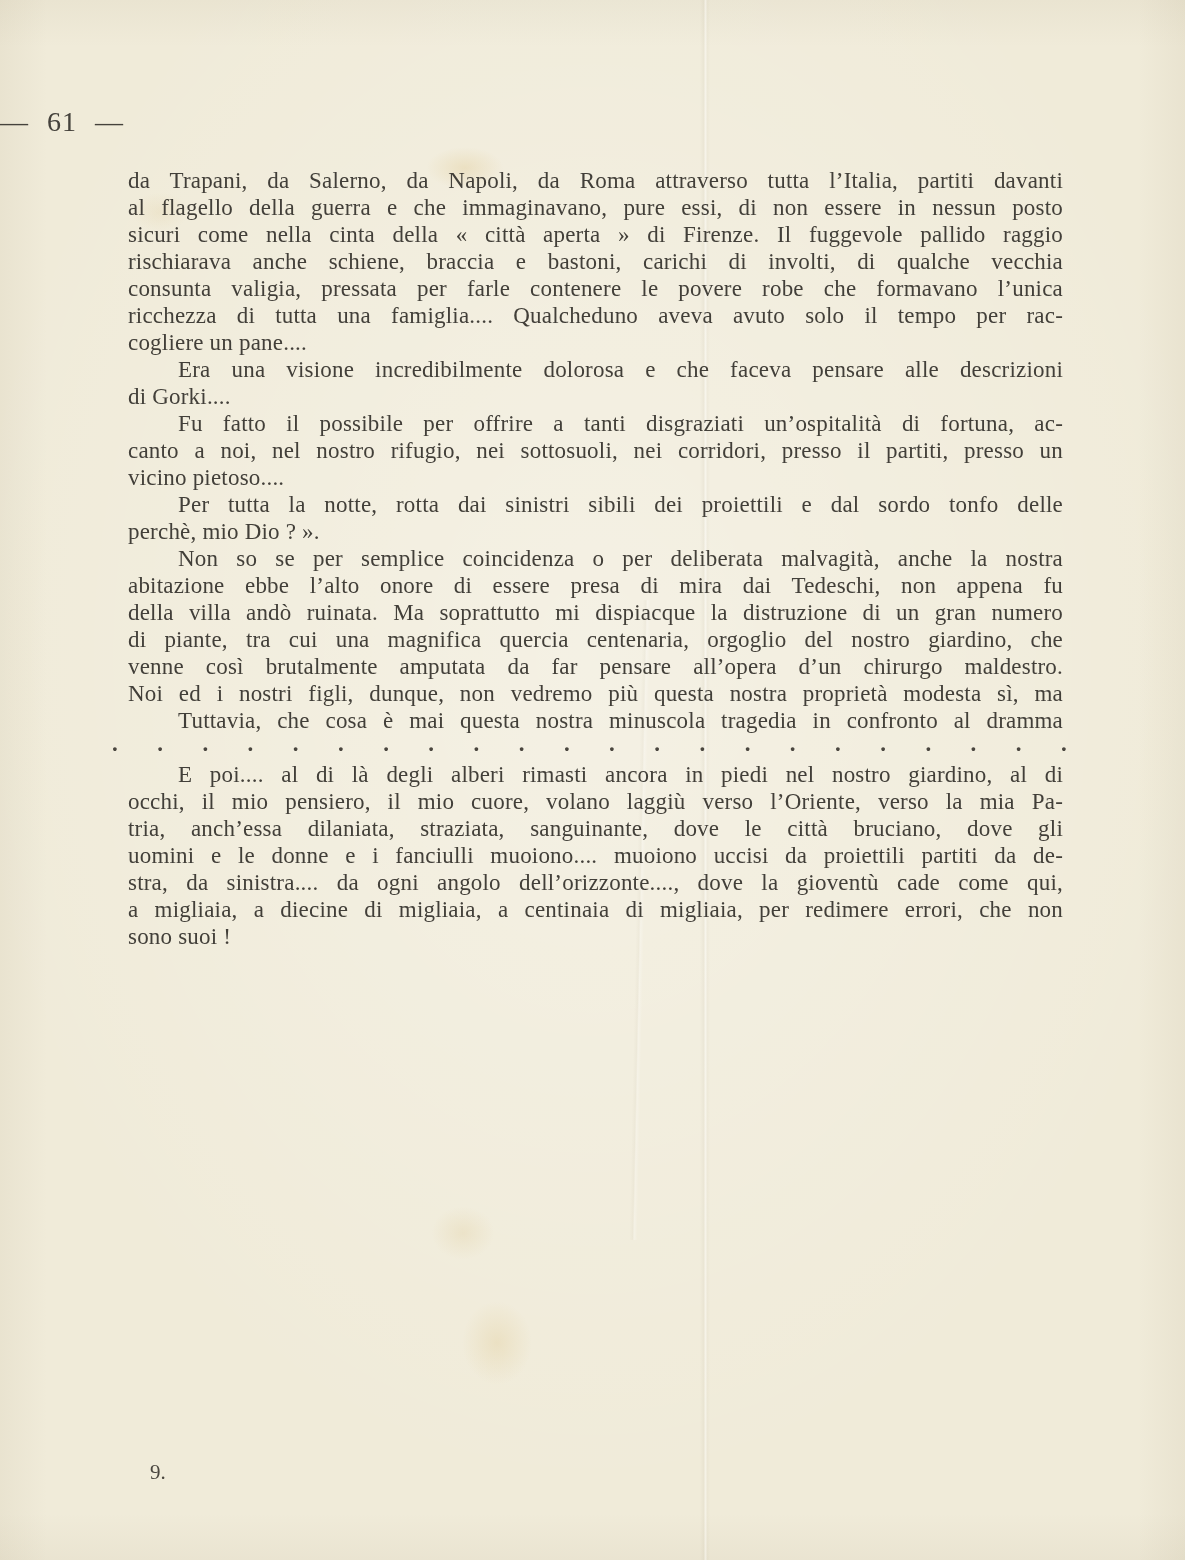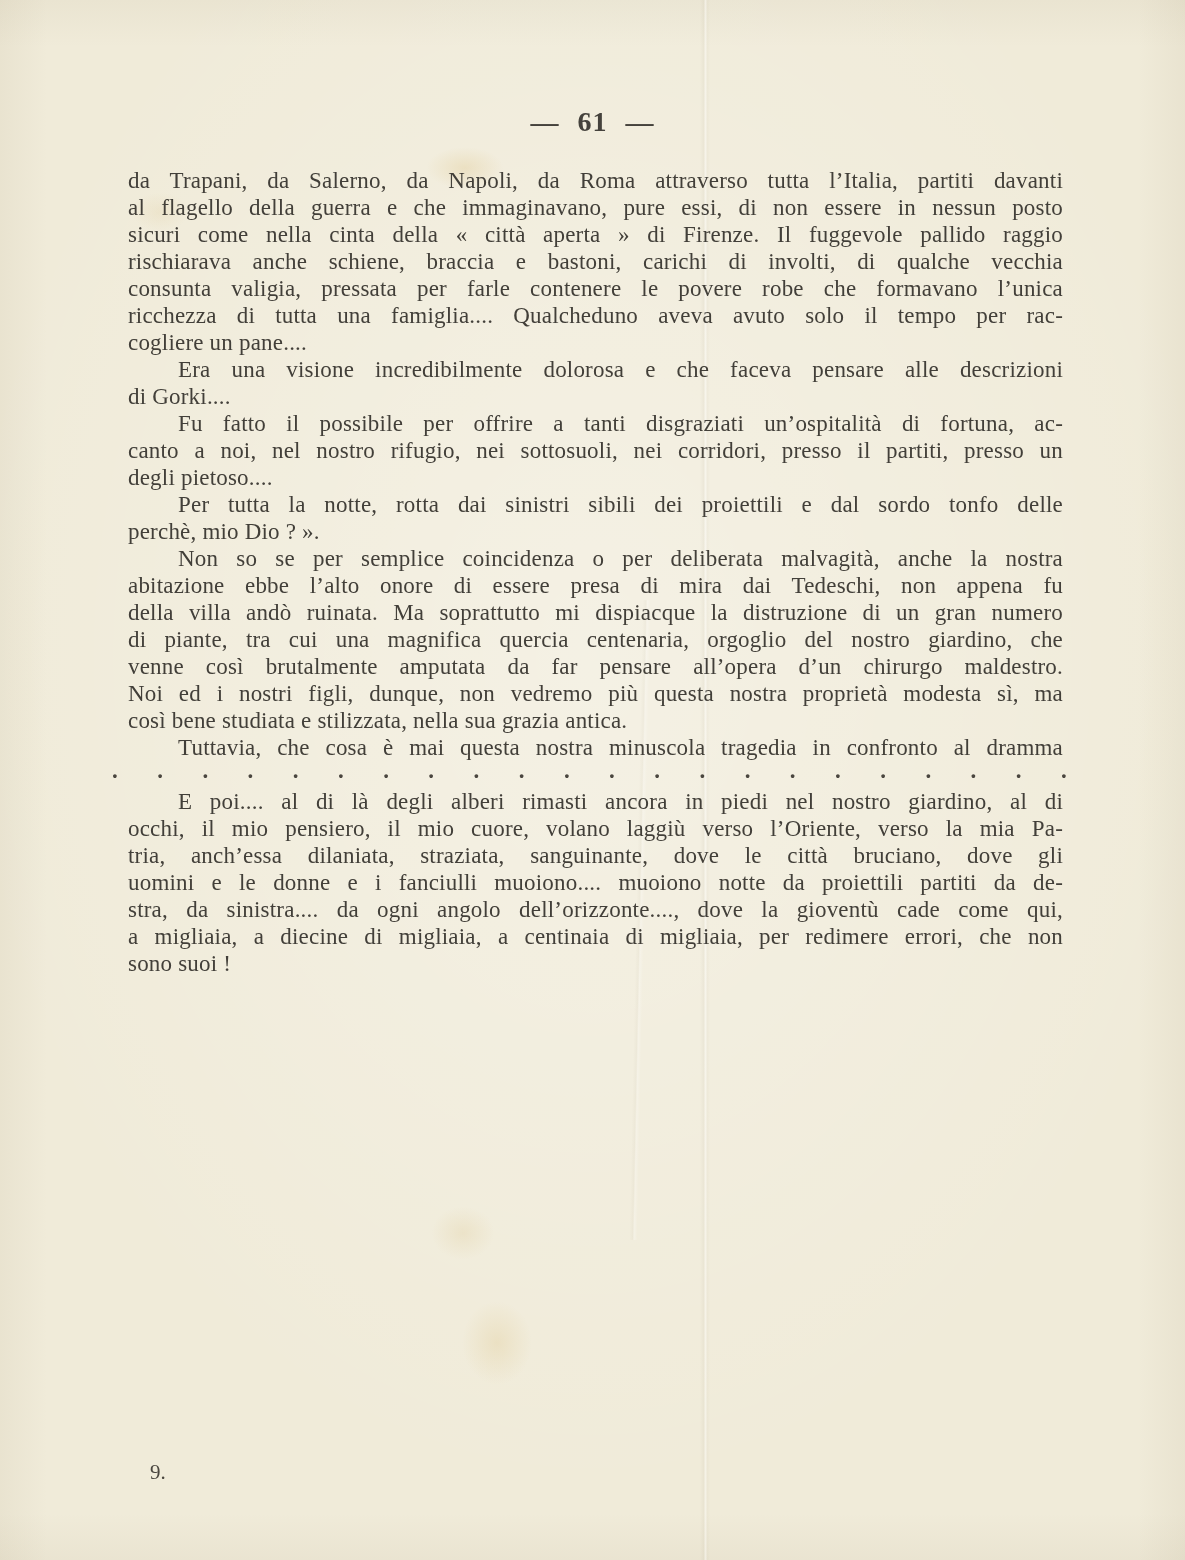--- a/index.html
+++ b/index.html
@@ -51,26 +51,24 @@
       rgba(255,255,255,0.25) 60%,
       rgba(110,95,60,0.00));
     transform: rotate(1.2deg);
     pointer-events: none;
   }
   .header {
     position: absolute;
     top: 106px;
     left: 0;
     width: 100%;
-    text-align: center;
     font-size: 28px;
     word-spacing: 10px;
     letter-spacing: 1px;
     color: #45423c;
-    font-weight: bold;
   }
   .textblock {
     position: absolute;
     left: 128px;
     top: 167px;
     width: 935px;
   }
   .para {
     margin: 0;
     padding: 0;
@@ -129,34 +127,33 @@
         <div class="line">ricchezza di tutta una famiglia.... Qualcheduno aveva avuto solo il tempo per rac-</div>
         <div class="line last">cogliere un pane....</div>
       </div>
       <div class="para indent">
         <div class="line">Era una visione incredibilmente dolorosa e che faceva pensare alle descrizioni</div>
         <div class="line last">di Gorki....</div>
       </div>
       <div class="para indent">
         <div class="line">Fu fatto il possibile per offrire a tanti disgraziati un’ospitalità di fortuna, ac-</div>
         <div class="line">canto a noi, nel nostro rifugio, nei sottosuoli, nei corridori, presso il partiti, presso un</div>
-        <div class="line last">degli pietoso....</div>
+        <div class="line last">vicino pietoso....</div>
       </div>
       <div class="para indent">
         <div class="line">Per tutta la notte, rotta dai sinistri sibili dei proiettili e dal sordo tonfo delle</div>
         <div class="line last">perchè, mio Dio ? ».</div>
       </div>
       <div class="para indent">
         <div class="line">Non so se per semplice coincidenza o per deliberata malvagità, anche la nostra</div>
         <div class="line">abitazione ebbe l’alto onore di essere presa di mira dai Tedeschi, non appena fu</div>
         <div class="line">della villa andò ruinata. Ma soprattutto mi dispiacque la distruzione di un gran numero</div>
         <div class="line">di piante, tra cui una magnifica quercia centenaria, orgoglio del nostro giardino, che</div>
         <div class="line">venne così brutalmente amputata da far pensare all’opera d’un chirurgo maldestro.</div>
         <div class="line">Noi ed i nostri figli, dunque, non vedremo più questa nostra proprietà modesta sì, ma</div>
-        <div class="line last">così bene studiata e stilizzata, nella sua grazia antica.</div>
       </div>
       <div class="para indent">
         <div class="line">Tuttavia, che cosa è mai questa nostra minuscola tragedia in confronto al dramma</div>
       </div>
       <div class="dots">
         <span class="dot">.</span>
         <span class="dot">.</span>
         <span class="dot">.</span>
         <span class="dot">.</span>
         <span class="dot">.</span>
@@ -175,20 +172,20 @@
         <span class="dot">.</span>
         <span class="dot">.</span>
         <span class="dot">.</span>
         <span class="dot">.</span>
         <span class="dot">.</span>
       </div>
       <div class="para indent">
         <div class="line">E poi.... al di là degli alberi rimasti ancora in piedi nel nostro giardino, al di</div>
         <div class="line">occhi, il mio pensiero, il mio cuore, volano laggiù verso l’Oriente, verso la mia Pa-</div>
         <div class="line">tria, anch’essa dilaniata, straziata, sanguinante, dove le città bruciano, dove gli</div>
-        <div class="line">uomini e le donne e i fanciulli muoiono.... muoiono notte da proiettili partiti da de-</div>
+        <div class="line">uomini e le donne e i fanciulli muoiono.... muoiono uccisi da proiettili partiti da de-</div>
         <div class="line">stra, da sinistra.... da ogni angolo dell’orizzonte...., dove la gioventù cade come qui,</div>
         <div class="line">a migliaia, a diecine di migliaia, a centinaia di migliaia, per redimere errori, che non</div>
         <div class="line last">sono suoi !</div>
       </div>
     </div>
   <div class="footer">9.</div>
 </div>
 
 </body></html>

